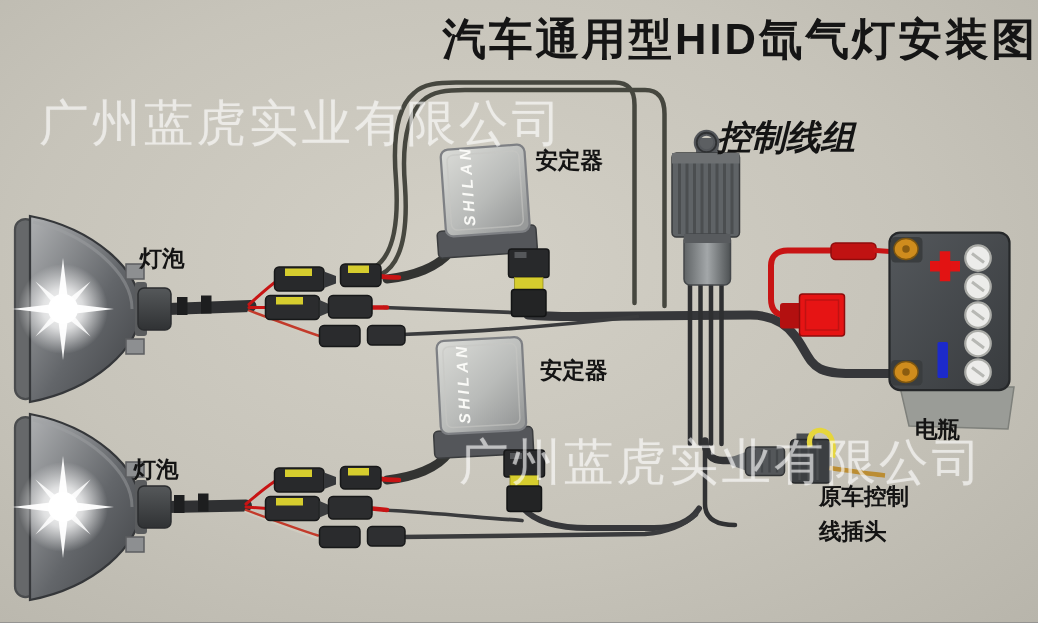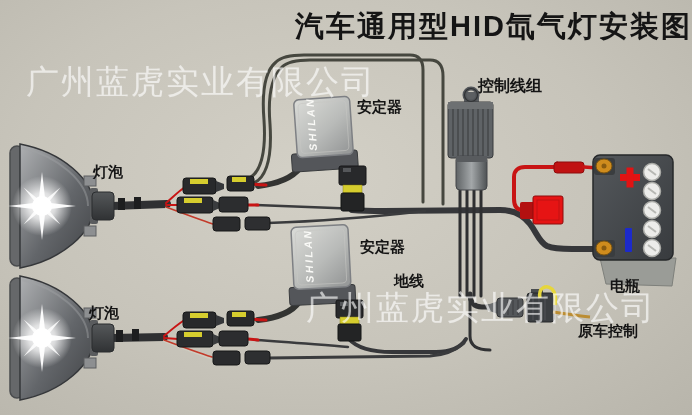--- a/index.html
+++ b/index.html
@@ -13,21 +13,21 @@
   .title{
     position:absolute;z-index:4;left:0;top:7px;width:100%;text-align:right;
     font-size:29px;font-weight:700;letter-spacing:2px;color:#151515;white-space:nowrap;
   }
   .watermark{
     position:absolute;z-index:3;color:rgba(255,255,255,0.55);
     font-size:33px;font-weight:400;letter-spacing:2px;white-space:nowrap;
     text-shadow:0 0 1px rgba(255,255,255,0.2);
   }
   .fs21{font-size:15px;}
-  .fs20{font-size:16px;}
+  .fs20{font-size:23px;font-style:italic;}
 </style>
 </head>
 <body>
 
 <div class="stage">
 
   <svg width="692" height="415" viewBox="0 0 692 415" xmlns="http://www.w3.org/2000/svg" xmlns:xlink="http://www.w3.org/1999/xlink">
     <defs>
       <linearGradient id="gradDome" x1="0" y1="0" x2="1" y2="1">
         <stop offset="0" stop-color="#aeb0b2"></stop>
@@ -251,16 +251,16 @@
   <div class="title">汽车通用型HID氙气灯安装图</div>
 
   <div class="watermark" style="left:26px;top:60px;">广州蓝虎实业有限公司</div>
   <div class="watermark" style="left:306px;top:286px;">广州蓝虎实业有限公司</div>
 
   <div class="lbl fs21" style="left:93px;top:163px;">灯泡</div>
   <div class="lbl fs21" style="left:89px;top:304px;">灯泡</div>
   <div class="lbl fs21" style="left:357px;top:98px;">安定器</div>
   <div class="lbl fs21" style="left:360px;top:238px;">安定器</div>
   <div class="lbl fs20" style="left:478px;top:76px;">控制线组</div>
-  <div class="lbl fs21" style="left:394px;top:272px;">地线</div>
   <div class="lbl fs21" style="left:610px;top:277px;">电瓶</div>
-  <div class="lbl fs21" style="left:578px;top:322px;">原车控制</div>
+  <div class="lbl fs21" style="left:546px;top:322px;">原车控制</div>
+  <div class="lbl fs21" style="left:546px;top:345px;">线插头</div>
 </div>
 
 </body></html>

